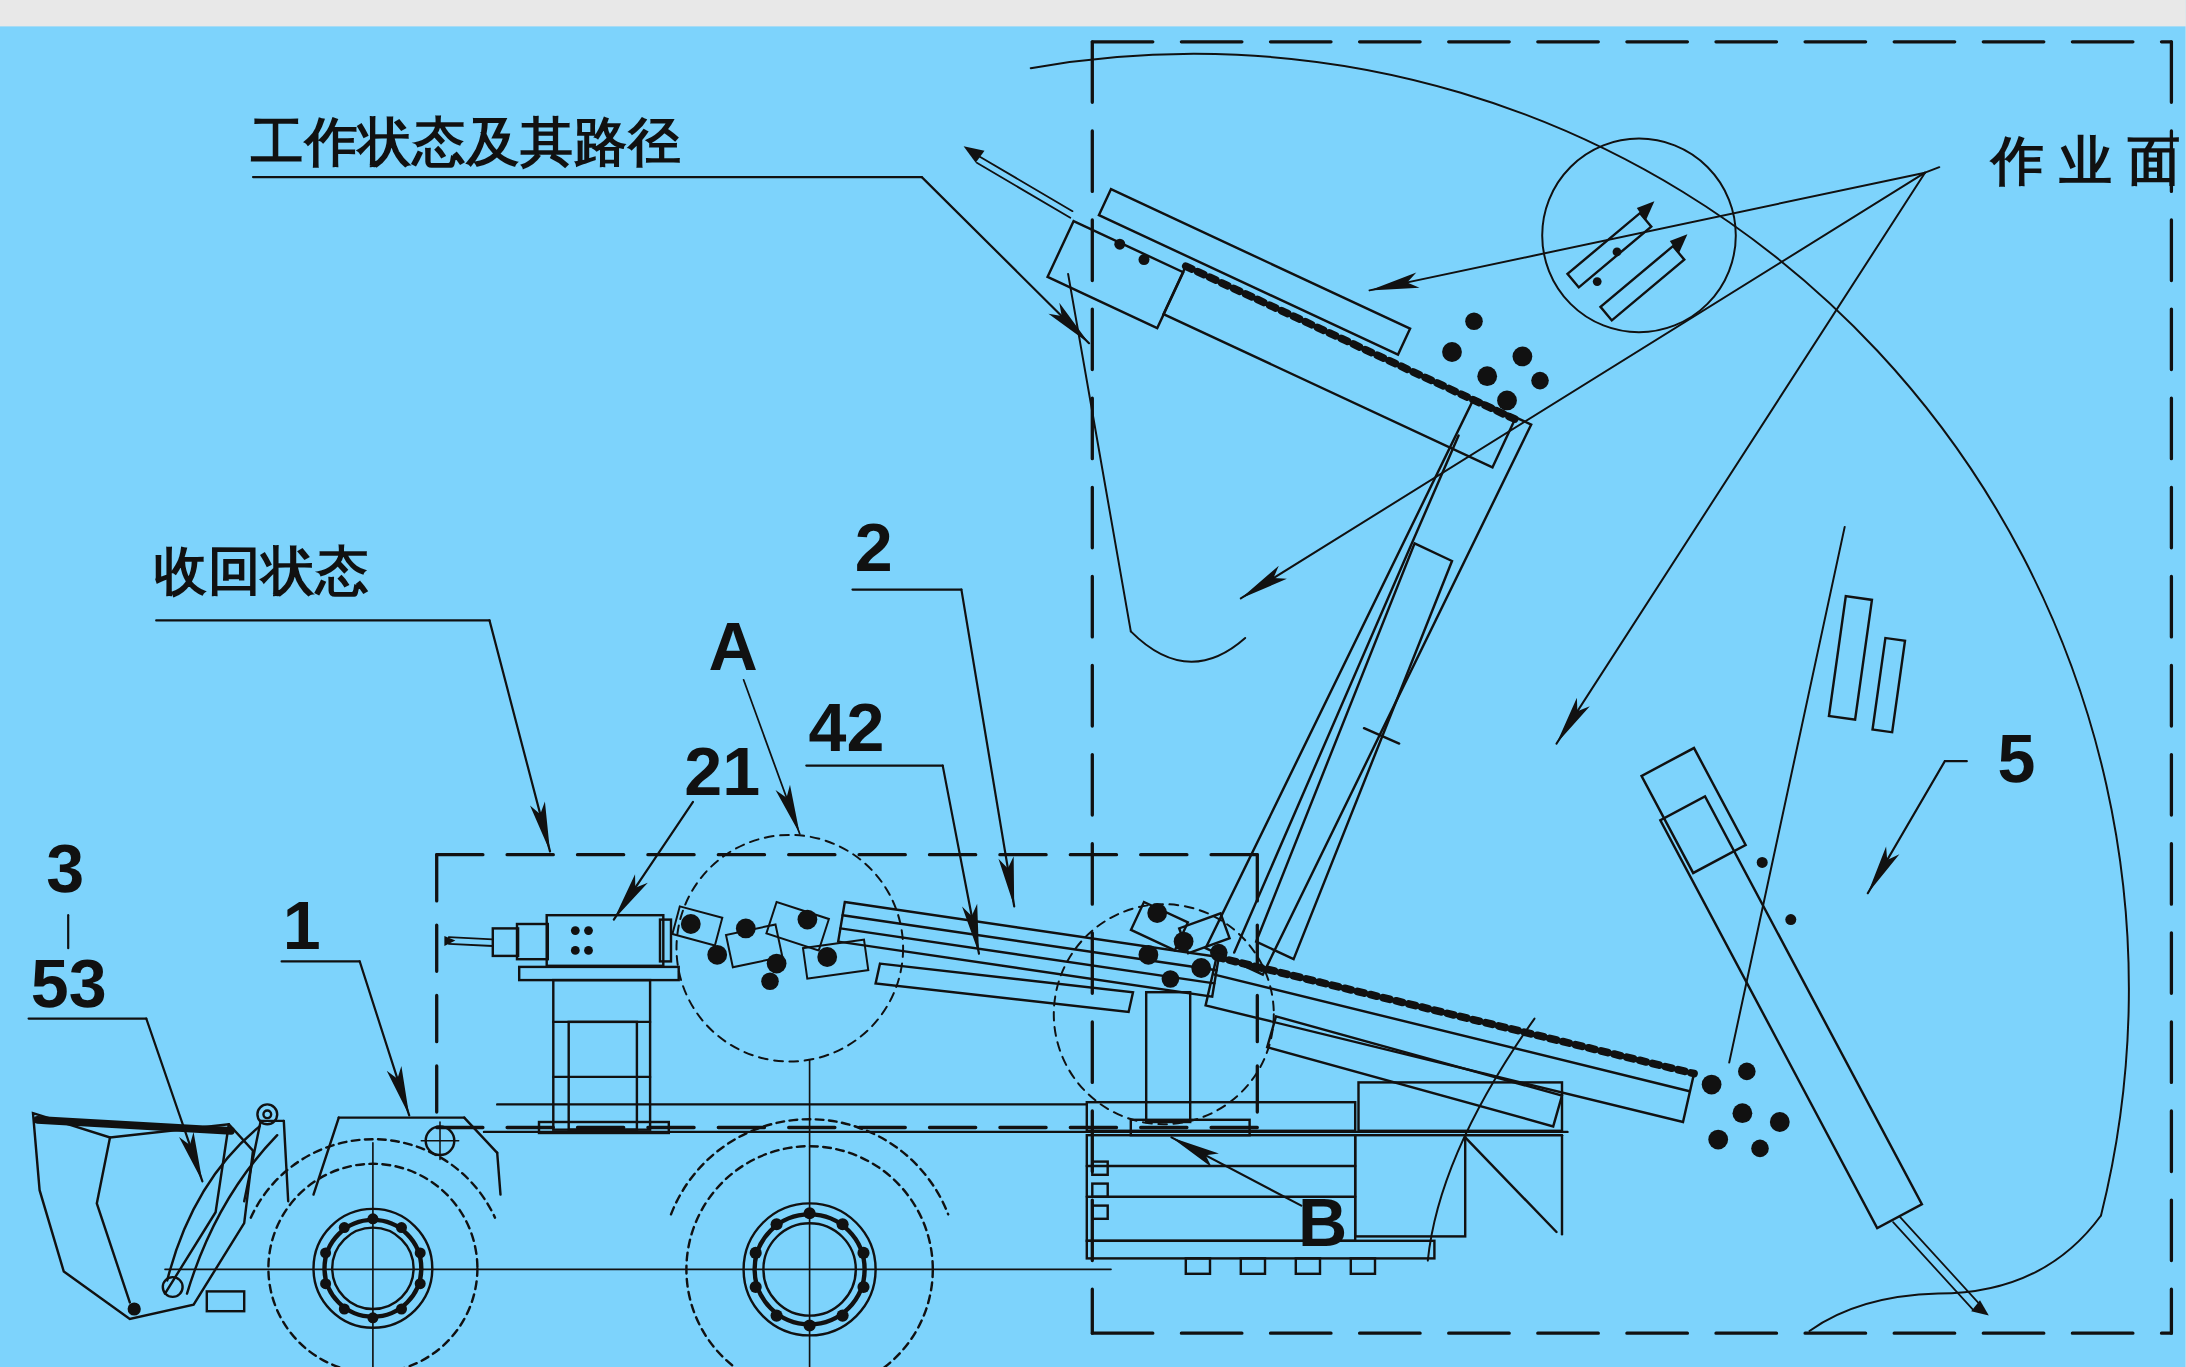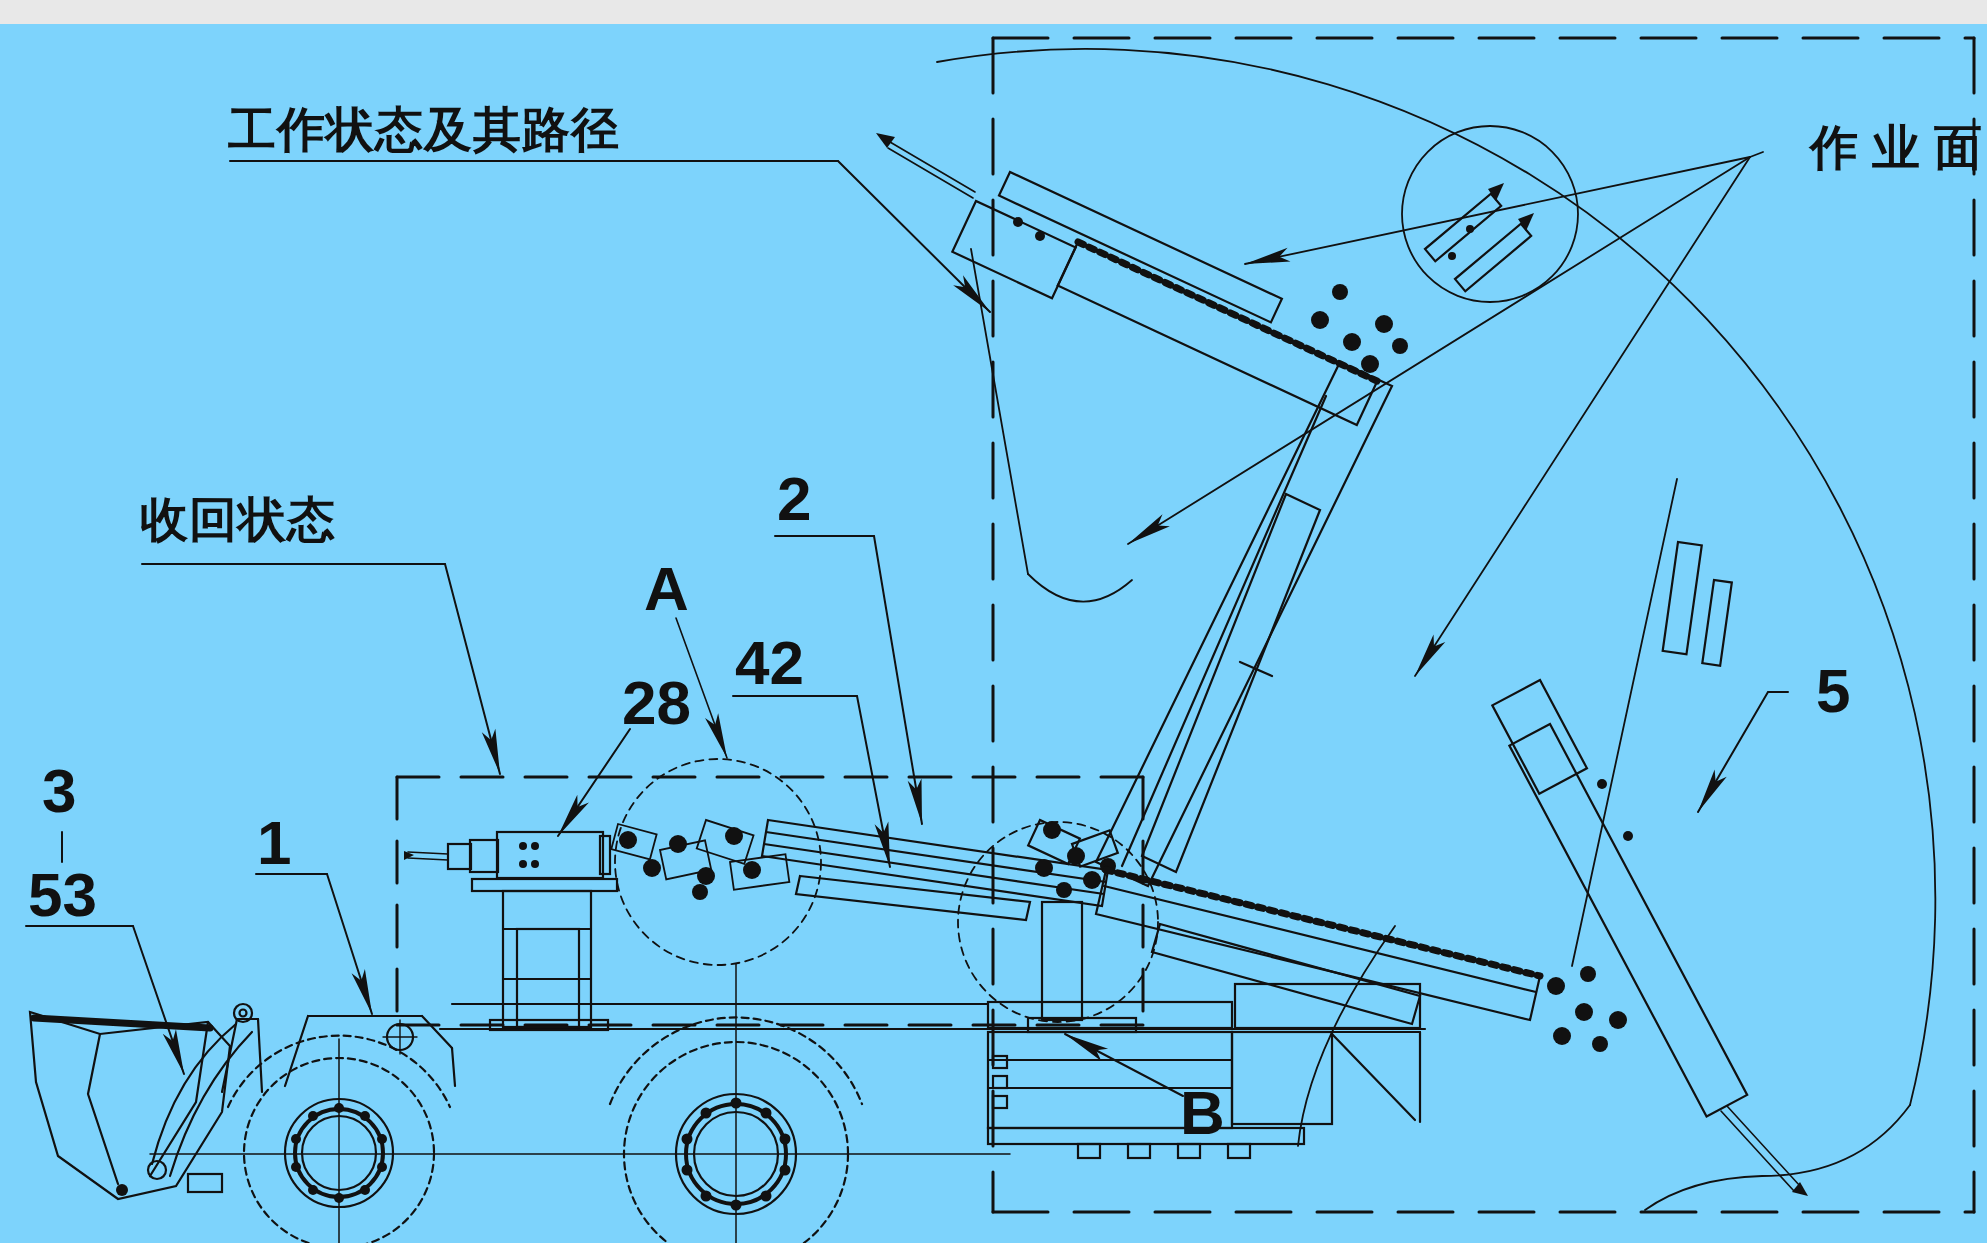--- a/index.html
+++ b/index.html
@@ -301,20 +301,20 @@
   </g>
 </svg>
 
 <div class="lbl cn" style="left:228px;top:82px;">工作状态及其路径</div>
 <div class="lbl cn" style="left:140px;top:472px;">收回状态</div>
 <div class="lbl cn" style="left:1810px;top:100px;letter-spacing:14px;">作业面</div>
 
 <div class="lbl num" style="left:777px;top:444px;">2</div>
 <div class="lbl num" style="left:644px;top:534px;">A</div>
 <div class="lbl num" style="left:735px;top:608px;">42</div>
-<div class="lbl num" style="left:622px;top:648px;">28</div>
+<div class="lbl num" style="left:622px;top:648px;">21</div>
 <div class="lbl num" style="left:42px;top:736px;">3</div>
 <div class="lbl num" style="left:28px;top:840px;">53</div>
 <div class="lbl num" style="left:257px;top:788px;">1</div>
 <div class="lbl num" style="left:1816px;top:636px;">5</div>
 <div class="lbl num" style="left:1180px;top:1058px;">B</div>
 
 </div>
 
 </body></html>

